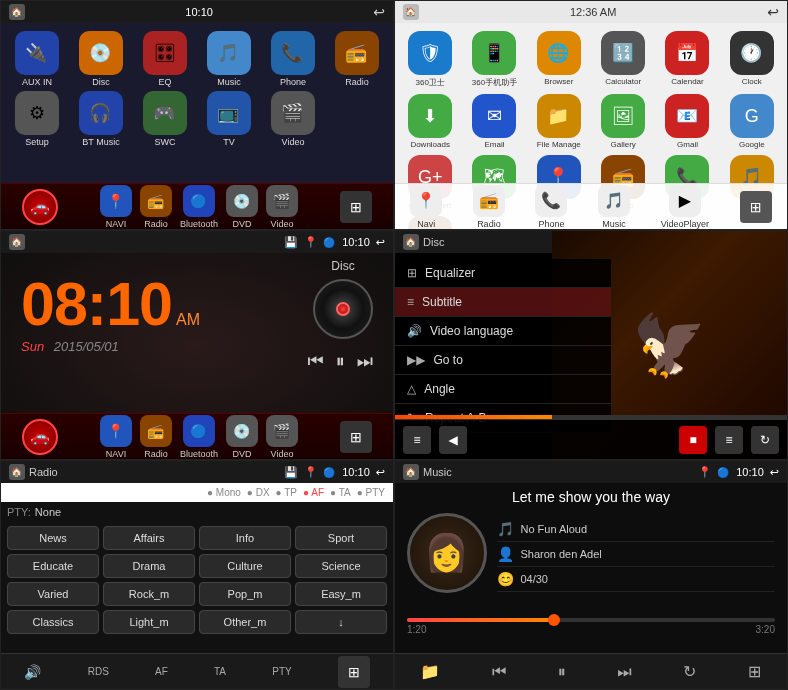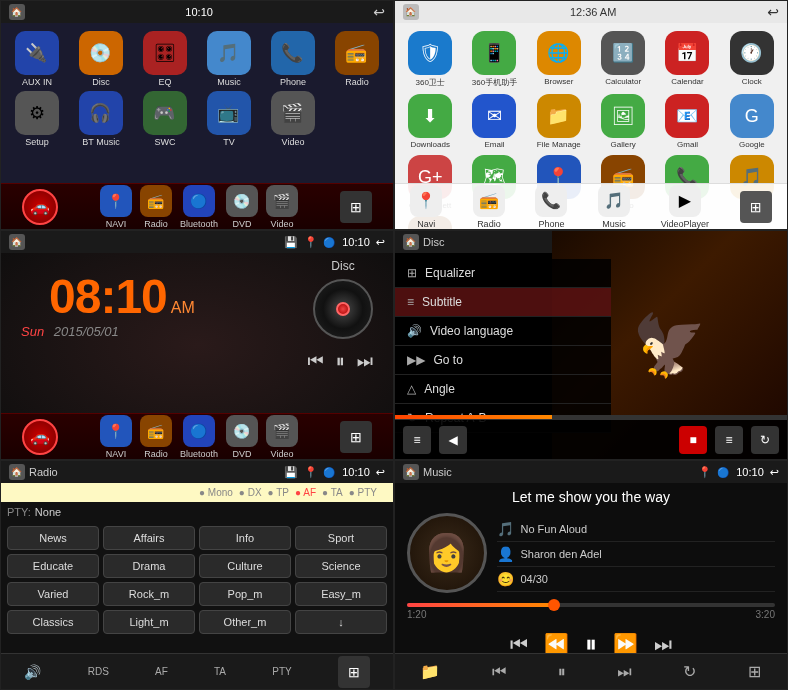--- a/index.html
+++ b/index.html
@@ -33,21 +33,21 @@
     #p2 { background: #f0f0f0; }
     #p2 .app-grid2 { display: grid; grid-template-columns: repeat(6, 1fr); gap: 6px; padding: 8px 6px; }
     #p2 .app-icon2 { display: flex; flex-direction: column; align-items: center; gap: 2px; cursor: pointer; }
     #p2 .app-icon2 .icon-box2 { width: 44px; height: 44px; border-radius: 12px; display: flex; align-items: center; justify-content: center; font-size: 20px; overflow: hidden; }
     #p2 .app-icon2 .icon-label2 { font-size: 8px; color: #333; text-align: center; }
     #p2 .bottom-bar2 { position: absolute; bottom: 0; left: 0; right: 0; height: 46px; background: rgba(255,255,255,0.9); display: flex; align-items: center; justify-content: space-around; border-top: 1px solid #ddd; }
 
     
     #p3 { background: radial-gradient(ellipse at center, #2a1a1a 0%, #0d0d0d 100%); }
     #p3 .clock-section { padding: 16px 20px; }
-    #p3 .time-display { font-size: 48px; font-weight: bold; color: #ff6600; letter-spacing: -1px; margin-left: 28px; }
+    #p3 .time-display { font-size: 61px; font-weight: bold; color: #ff6600; letter-spacing: -1px; }
     #p3 .am-pm { font-size: 16px; color: #ff8833; vertical-align: super; }
     #p3 .date-display { font-size: 13px; color: #888; font-style: italic; }
     #p3 .date-display .day { color: #ff4444; margin-right: 6px; }
     #p3 .disc-section { position: absolute; top: 28px; right: 20px; display: flex; flex-direction: column; align-items: center; gap: 6px; }
     #p3 .disc-label { color: #ccc; font-size: 12px; }
     #p3 .disc-spinner { width: 60px; height: 60px; border-radius: 50%; background: radial-gradient(circle, #333 20%, #111 50%, #222 100%); border: 2px solid #555; display: flex; align-items: center; justify-content: center; }
     #p3 .disc-center { width: 14px; height: 14px; border-radius: 50%; background: radial-gradient(#e44, #a00); border: 2px solid #f66; }
     #p3 .controls { position: absolute; right: 20px; top: 120px; display: flex; gap: 12px; align-items: center; }
     .ctrl-btn { color: #ccc; font-size: 18px; cursor: pointer; }
 
@@ -60,41 +60,41 @@
     #p4 .menu-icon { font-size: 12px; color: #aaa; }
     #p4 .dvd-bottom { position: absolute; bottom: 0; left: 0; right: 0; height: 40px; background: rgba(0,0,0,0.9); display: flex; align-items: center; justify-content: space-between; padding: 0 8px; border-top: 1px solid #333; }
     #p4 .dvd-controls { display: flex; gap: 8px; align-items: center; }
     #p4 .dvd-ctrl { width: 28px; height: 28px; border-radius: 4px; background: #333; display: flex; align-items: center; justify-content: center; color: #fff; font-size: 12px; cursor: pointer; }
     #p4 .dvd-ctrl.red { background: #c00; }
     #p4 .progress-area { position: absolute; bottom: 40px; left: 0; right: 0; height: 4px; background: #333; }
     #p4 .progress-fill { height: 100%; width: 40%; background: linear-gradient(to right, #ff4400, #ff8800); }
 
     
     #p5 { background: #111; }
-    #p5 .radio-header { display: flex; gap: 8px; padding: 4px 16px; background: #fef9c3; font-size: 11px; color: #ccc; }
+    #p5 .radio-header { display: flex; gap: 8px; padding: 4px 8px; background: #ffffff; font-size: 11px; color: #ccc; }
     #p5 .radio-indicators { display: flex; gap: 6px; align-items: center; font-size: 10px; color: #888; margin-left: auto; }
     #p5 .indicator-af { color: #ff4444; }
     #p5 .pty-section { display: flex; align-items: center; padding: 4px 6px; font-size: 11px; color: #ccc; }
     #p5 .pty-label { color: #888; margin-right: 4px; }
     #p5 .genre-grid { display: grid; grid-template-columns: repeat(4, 1fr); gap: 4px; padding: 4px 6px; }
     .genre-btn { background: #2a2a2a; border: 1px solid #444; border-radius: 4px; padding: 5px 4px; text-align: center; font-size: 11px; color: #ddd; cursor: pointer; }
     #p5 .radio-bottom { position: absolute; bottom: 0; left: 0; right: 0; height: 36px; background: #1a1a1a; display: flex; align-items: center; justify-content: space-around; border-top: 1px solid #333; }
     #p5 .radio-func { display: flex; flex-direction: column; align-items: center; font-size: 10px; color: #aaa; cursor: pointer; }
     .vol-icon { font-size: 14px; }
 
     
     #p6 { background: #0d0d0d; }
     #p6 .music-title { text-align: center; color: #fff; font-size: 14px; padding: 6px 8px 4px; }
     #p6 .music-body { display: flex; gap: 10px; padding: 4px 12px; align-items: flex-start; }
     #p6 .album-art { width: 80px; height: 80px; border-radius: 50%; background: radial-gradient(circle, #3a2a1a 0%, #1a0f05 100%); border: 3px solid #555; display: flex; align-items: center; justify-content: center; font-size: 36px; overflow: hidden; flex-shrink: 0; }
     #p6 .music-info { flex: 1; padding-top: 4px; }
     #p6 .music-info-row { display: flex; align-items: center; gap: 6px; padding: 4px 0; border-bottom: 1px solid #222; }
     #p6 .info-icon { font-size: 14px; }
     #p6 .info-text { font-size: 11px; color: #ccc; }
-    #p6 .progress-bar { margin: 6px 12px; }
+    #p6 .progress-bar { margin: 21px 12px; }
     #p6 .progress-track { height: 4px; background: #333; border-radius: 2px; position: relative; }
     #p6 .progress-fill { height: 100%; width: 40%; background: linear-gradient(to right, #ff4444, #ff8800); border-radius: 2px; }
     #p6 .progress-thumb { position: absolute; top: -4px; left: 40%; width: 12px; height: 12px; background: #ff5500; border-radius: 50%; transform: translateX(-50%); }
     #p6 .time-labels { display: flex; justify-content: space-between; font-size: 10px; color: #777; margin-top: 2px; }
     #p6 .music-controls { display: flex; justify-content: center; gap: 16px; align-items: center; padding: 4px; }
     #p6 .m-ctrl { color: #ccc; font-size: 20px; cursor: pointer; }
     #p6 .m-ctrl.play { font-size: 24px; color: #fff; }
     #p6 .music-bottom { position: absolute; bottom: 0; left: 0; right: 0; height: 36px; background: #1a1a1a; display: flex; align-items: center; justify-content: space-around; border-top: 1px solid #333; }
     #p6 .music-bottom-btn { color: #aaa; font-size: 16px; cursor: pointer; }
   </style>

